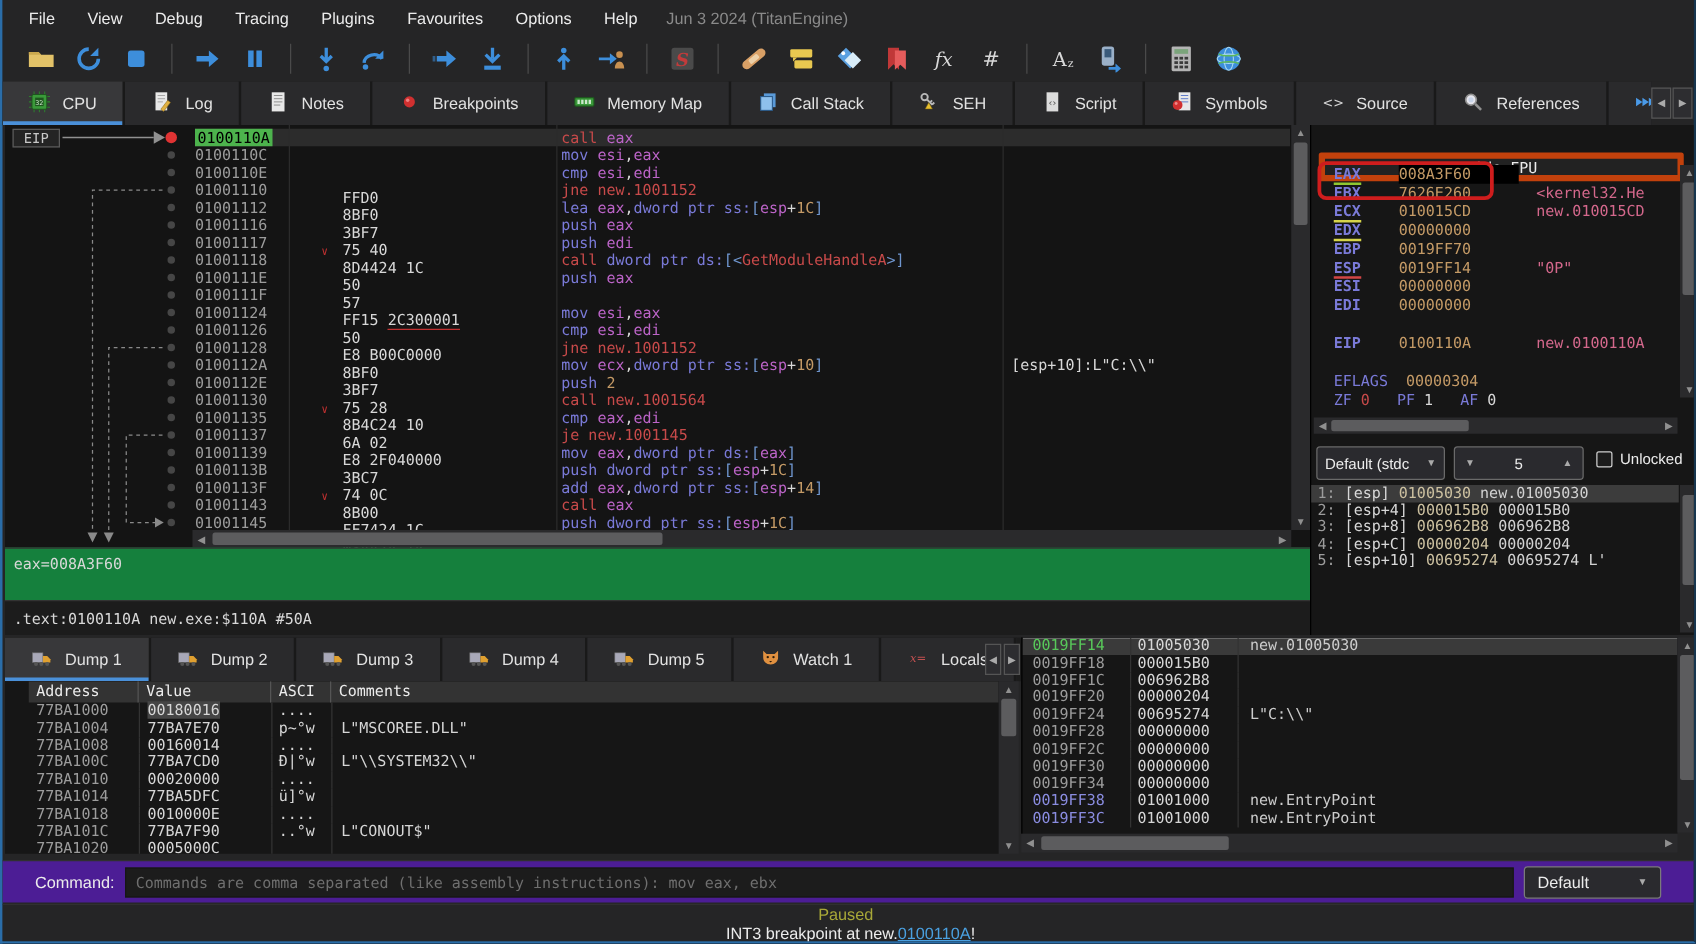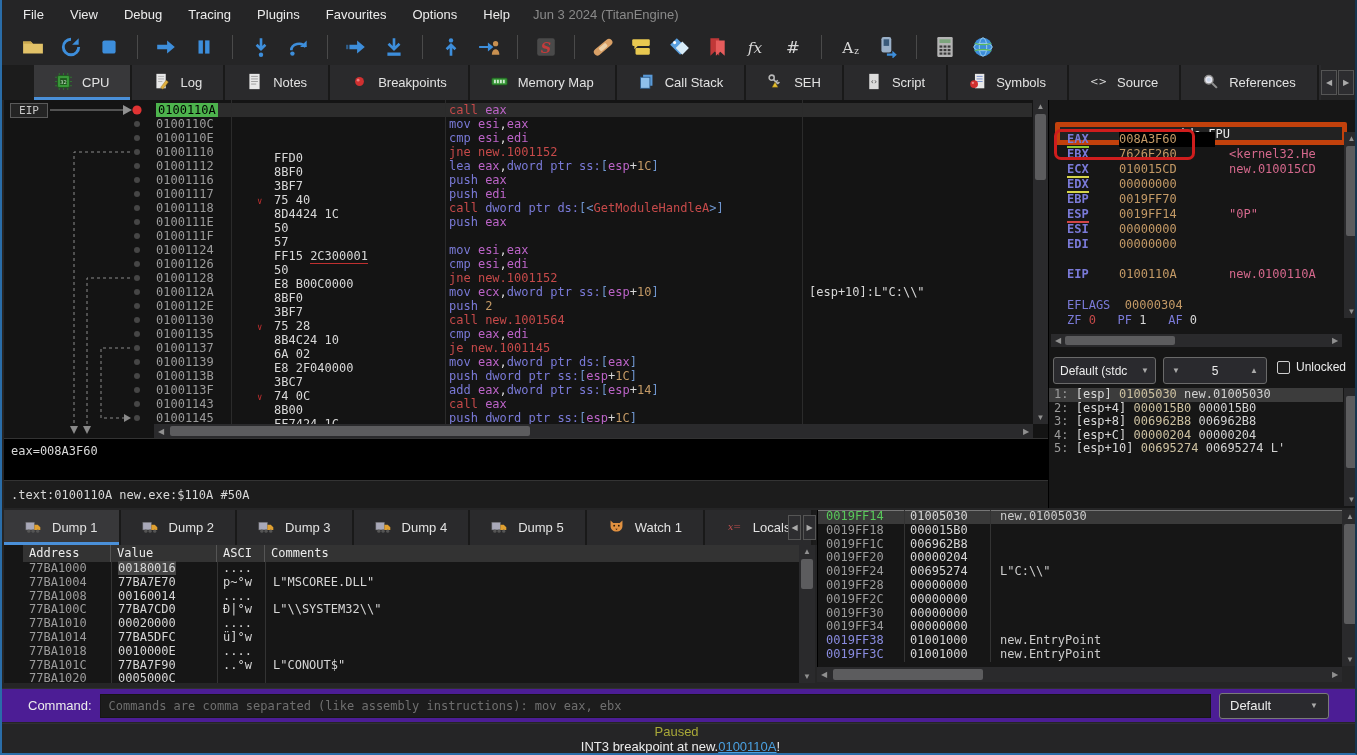--- a/index.html
+++ b/index.html
@@ -15,21 +15,21 @@
   .menuitem { padding:5px 13px; cursor:default; }
   #buildtitle { color:#8a8a8a; margin-left:10px; }
   
   #toolbar { position:absolute; left:0; top:28px; right:0; height:37px; background:#252526;
     display:flex; align-items:center; padding-left:12px; }
   .tbicon { width:24px; height:24px; margin:0 7px; display:inline-flex; align-items:center; justify-content:center; }
   .tbicon svg { width:22px; height:22px; }
   .tbsep { width:1px; height:24px; background:#4a4a4a; margin:0 9px; }
   
   #tabbar { position:absolute; left:0; top:65px; right:34px; height:35px; background:#1c1c1c;
-    display:flex; overflow:hidden;padding-left:32px; }
+    display:flex; overflow:hidden; }
   .tab { display:flex; align-items:center; gap:10px; padding:0 21px; background:#2a2a2c;
     border-right:2px solid #191919; font-size:13px; color:#e2e2e2; white-space:nowrap; flex:0 0 auto; }
   .tab.active { background:#38383a; box-shadow:inset 0 -3px 0 #4a90d9; }
   .tab svg { width:17px; height:17px; }
   .tabscroll { position:absolute; top:70px; height:25px; width:16px; background:#2d2d30;
     border:1px solid #555; color:#aaa; font-size:8px; display:flex; align-items:center; justify-content:center; }
   #tabsl { right:18px; } #tabsr { right:1px; }
   
   #disasm { position:absolute; left:2px; top:100px; width:1044px; height:338px; background:#141414; overflow:hidden; }
   #gutter { position:absolute; left:0; top:0; width:150px; height:338px; }
@@ -46,21 +46,21 @@
   .c-comment { flex:1; color:#c8c8c8; }
   .chev { color:#c03030; display:inline-block; width:0; transform:translate(-17px,0); font-size:9px; }
   .t-w{color:#d8d8d8} .t-m{color:#7a7ad8} .t-r{color:#c74a4a} .t-g{color:#bc64c8}
   .t-n{color:#c49a66} .t-b{color:#6f96cf} .t-u{color:#d8d8d8;border-bottom:1px solid #c03030}
   .colsep { position:absolute; top:0; height:324px; width:1px; background:#2b2b2b; }
   
   .sb { position:absolute; background:#2a2a2c; }
   .sb .arr { position:absolute; color:#909090; font-size:8px; width:100%; text-align:center; }
   .sb .thumb { position:absolute; background:#5c5c5e; border-radius:2px; }
   
-  #info1 { position:absolute; left:2px; top:438px; width:1044px; height:42px; background:#000000;
+  #info1 { position:absolute; left:2px; top:438px; width:1044px; height:42px; background:#15803d;
     border-top:1px solid #333; font:12px "DejaVu Sans Mono",monospace; color:#d8d8d8; padding:5px 7px; }
   #info2 { position:absolute; left:2px; top:480px; width:1044px; height:28px; background:#1c1c1c;
     border-top:1px solid #333; font:12px "DejaVu Sans Mono",monospace; color:#d8d8d8; padding:7px; }
   
   #rpanel { position:absolute; left:1046px; top:100px; width:311px; height:408px; background:#161616; border-left:1px solid #000; }
   #hidefpu { position:absolute; left:6px; top:4px; width:292px; height:23px; border:5px solid #c2410c;
     border-radius:2px; background:#222; color:#ececec; font:12px "DejaVu Sans Mono",monospace;
     display:flex; align-items:center; justify-content:center;margin-top:18px; }
   #regs { position:absolute; left:0; top:32px; right:16px; font:12px "DejaVu Sans Mono",monospace; }
   .regrow { display:flex; height:15px; line-height:15px; padding-left:18px; white-space:pre; }

